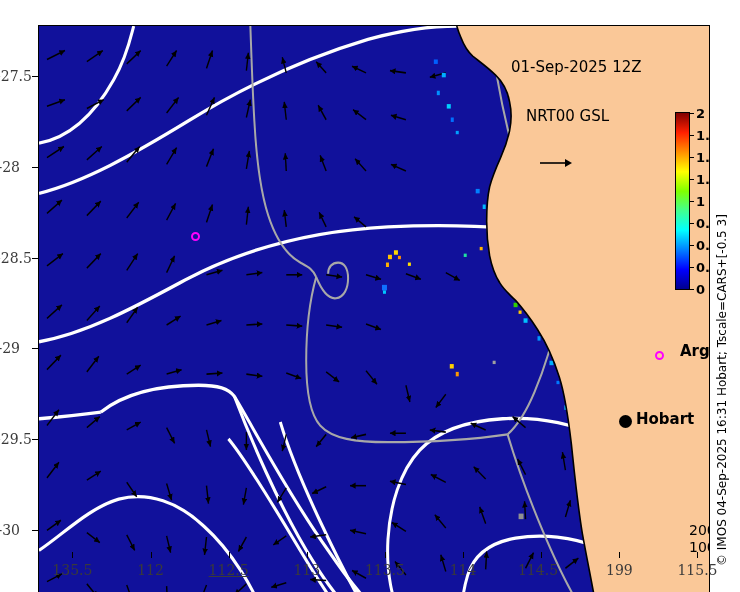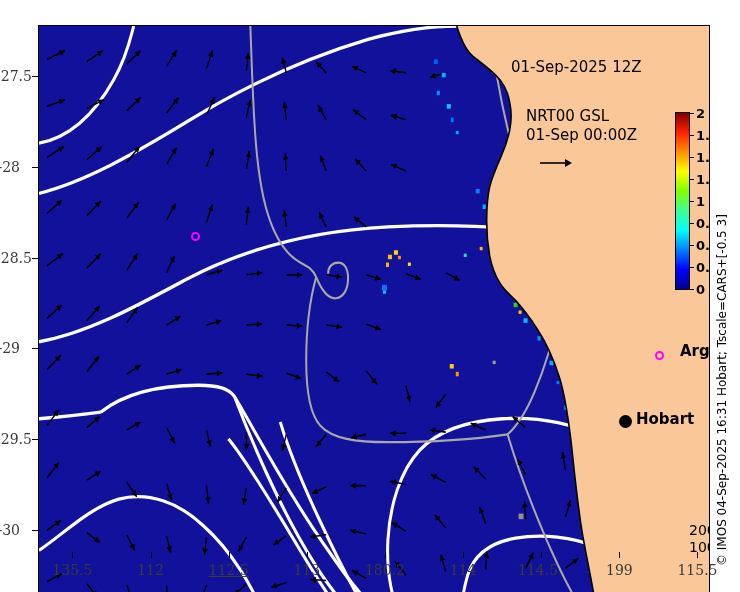--- a/index.html
+++ b/index.html
@@ -328,21 +328,20 @@
              C 537,400 540,428 545,455
              C 550,480 556,505 560,527"></path>
       </svg>
 
       <div id="argomarker"></div>
 
       <div class="anno" id="datestamp">01-Sep-2025 12Z</div>
 
       <div class="anno" id="nrtblock">
         <div>NRT00 GSL</div>
-        <div>01-Sep 00:00Z</div>
       </div>
       <svg id="arrowref" viewBox="0 0 34 12">
         <line x1="1" y1="6" x2="27" y2="6" stroke="#000" stroke-width="1.6"></line>
         <path d="M26,2 L33,6 L26,10 z" fill="#000"></path>
       </svg>
 
       <div id="cbar">
         <div id="cbarfill" style="background: linear-gradient(rgb(128, 0, 0), rgb(255, 32, 0), rgb(255, 144, 0), rgb(255, 255, 0), rgb(128, 255, 0), rgb(64, 255, 144), rgb(0, 255, 255), rgb(0, 128, 255), rgb(0, 0, 255), rgb(0, 0, 143));"></div>
       </div>
       <div id="cbticks">
@@ -386,21 +385,21 @@
   <div id="xaxis">
       <div class="tick" style="left: 72.3814px; top: 552px; width: 1px; height: 6px;"></div>
       <div class="xtl" style="left: 72.3814px; top: 562px;">135.5</div>
       <div class="tick" style="left: 150.521px; top: 552px; width: 1px; height: 6px;"></div>
       <div class="xtl" style="left: 150.521px; top: 562px;">112</div>
       <div class="tick" style="left: 228.66px; top: 552px; width: 1px; height: 6px;"></div>
       <div class="xtl" style="left: 228.66px; top: 562px; text-decoration: underline;">112.5</div>
       <div class="tick" style="left: 306.8px; top: 552px; width: 1px; height: 6px;"></div>
       <div class="xtl" style="left: 306.8px; top: 562px;">113</div>
       <div class="tick" style="left: 384.94px; top: 552px; width: 1px; height: 6px;"></div>
-      <div class="xtl" style="left: 384.94px; top: 562px;">180.2</div>
+      <div class="xtl" style="left: 384.94px; top: 562px;">113.5</div>
       <div class="tick" style="left: 463.079px; top: 552px; width: 1px; height: 6px;"></div>
       <div class="xtl" style="left: 463.079px; top: 562px;">114</div>
       <div class="tick" style="left: 541.219px; top: 552px; width: 1px; height: 6px;"></div>
       <div class="xtl" style="left: 538px; top: 562px;">114.5</div>
       <div class="tick" style="left: 619.358px; top: 552px; width: 1px; height: 6px;"></div>
       <div class="xtl" style="left: 619.358px; top: 562px;">199</div>
       <div class="tick" style="left: 697.498px; top: 552px; width: 1px; height: 6px;"></div>
       <div class="xtl" style="left: 697.498px; top: 562px;">115.5</div>
     </div>
   <div id="yaxis">

